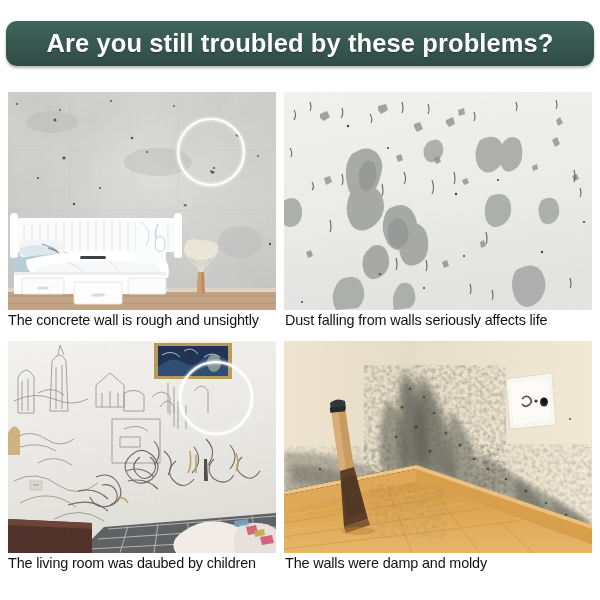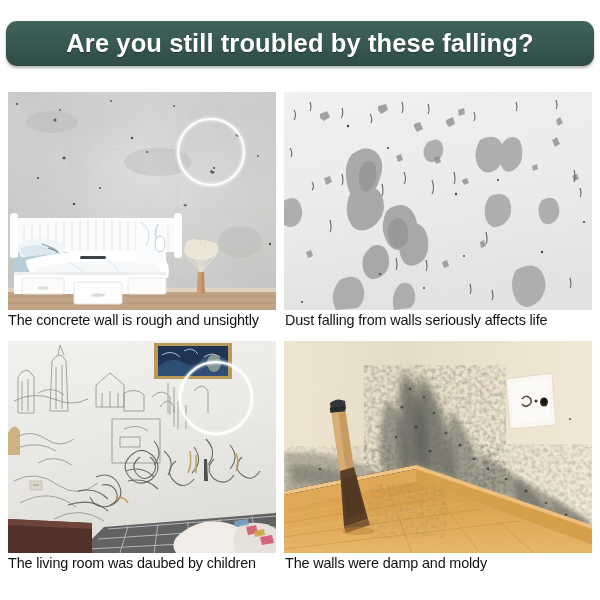--- a/index.html
+++ b/index.html
@@ -82,21 +82,21 @@
   .cap-tl { top: 224px; left: 8px; }
   .cap-tr { top: 224px; left: 285px; }
   .cap-bl { top: 467px; left: 8px; }
   .cap-br { top: 467px; left: 285px; }
 </style>
 </head>
 <body>
 
 <div class="banner-wrap">
   <div class="banner">
-    <span class="banner-text">Are you still troubled by these falling?</span>
+    <span class="banner-text">Are you still troubled by these problems?</span>
   </div>
 </div>
 
 <div class="grid">
 
   <div class="cell cell-tl">
     <div class="photo">
       <svg viewBox="0 0 268 218" preserveAspectRatio="none">
         <defs>
           <linearGradient id="cwall" x1="0" y1="0" x2="0.3" y2="1">

